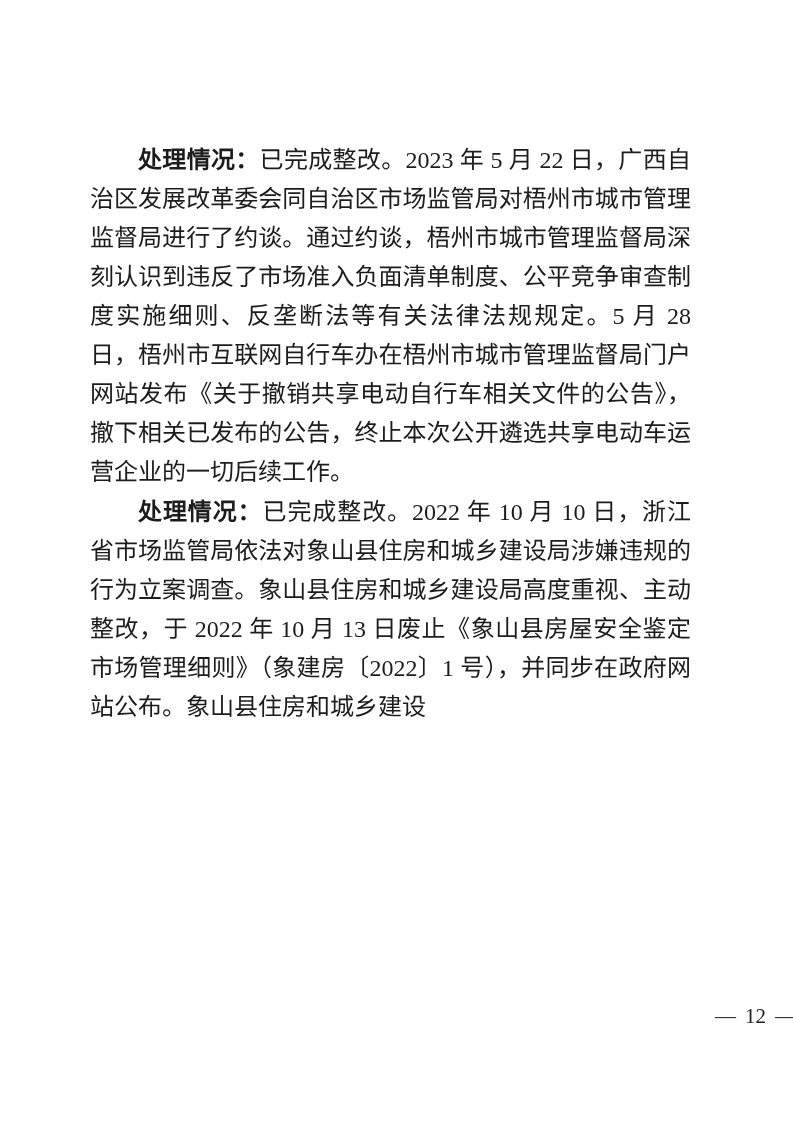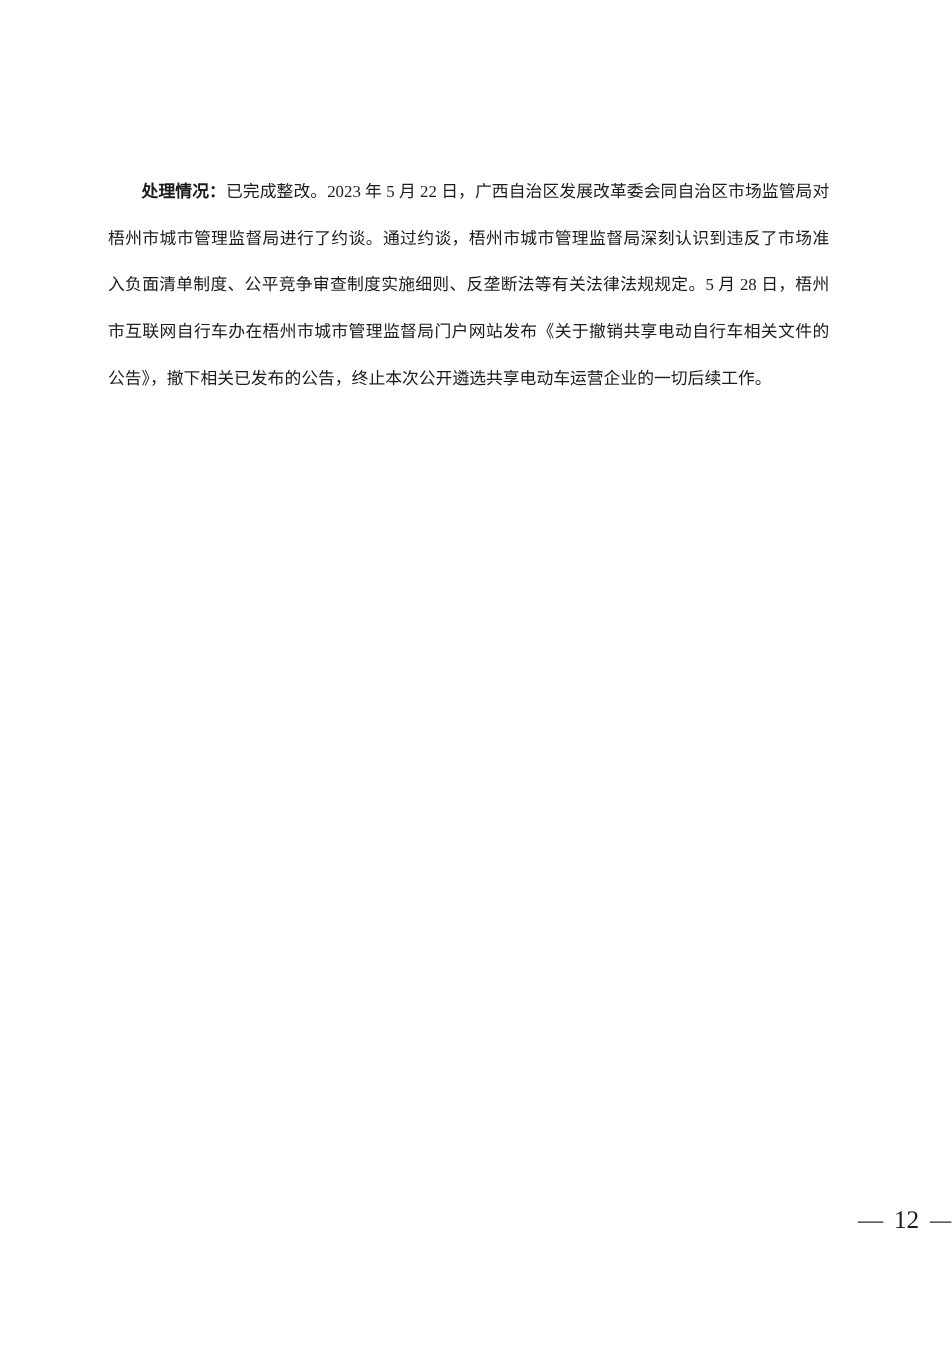--- a/index.html
+++ b/index.html
@@ -16,21 +16,21 @@
   }
   .content {
     position: absolute;
     left: 90px;
     top: 140px;
     width: 601px;
   }
   .para {
     margin: 0;
     font-family: "Liberation Serif", "DejaVu Serif", serif;
-    font-size: 14px;
+    font-size: 24px;
     line-height: 39px;
     color: #1c1c1c;
     text-align: justify;
     text-indent: 2em;
     word-break: break-all;
   }
   .label {
     font-family: "Liberation Sans", "DejaVu Sans", sans-serif;
     font-weight: 700;
   }
@@ -58,19 +58,20 @@
 <body>
 
 <div class="page">
   <div class="content">
 
     <p class="para"><span class="label">处理情况：</span><span>已完成整改。2023 年 5 月 22 日，广西自治区发展改革委会同自治区市场监管局对梧州市城市管理监督局进行了约谈。通过约谈，梧州市城市管理监督局深刻认识到违反了市场准入负面清单制度、公平竞争审查制度实施细则、反垄断法等有关法律法规规定。5 月 28 日，梧州市互联网自行车办在梧州市城市管理监督局门户网站发布《关于撤销共享电动自行车相关文件的公告》，撤下相关已发布的公告，终止本次公开遴选共享电动车运营企业的一切后续工作。</span></p>
 
 
 
 
+    <p class="para"><span class="label">处理情况：</span><span>已完成整改。2022 年 10 月 10 日，浙江省市场监管局依法对象山县住房和城乡建设局涉嫌违规的行为立案调查。象山县住房和城乡建设局高度重视、主动整改，于 2022 年 10 月 13 日废止《象山县房屋安全鉴定市场管理细则》（象建房〔2022〕1 号），并同步在政府网站公布。象山县住房和城乡建设</span></p>
 
   </div>
 
   <div class="footer">
     <span class="dash">—</span><span>12</span><span class="dash">—</span>
   </div>
 </div>
 
 </body></html>

